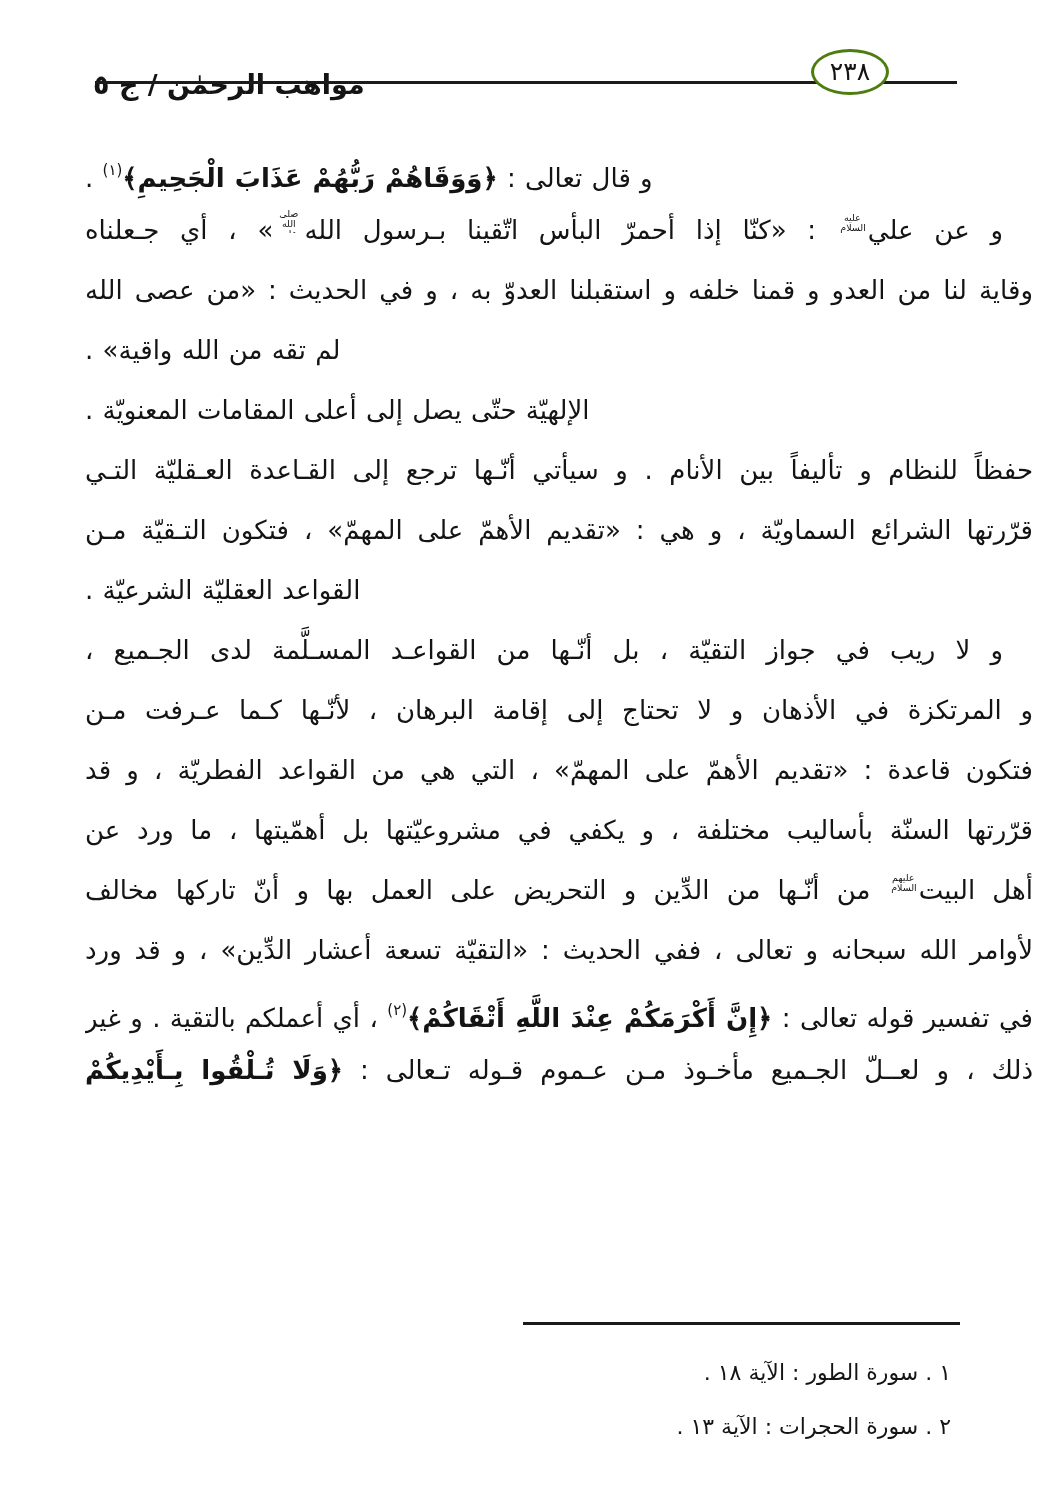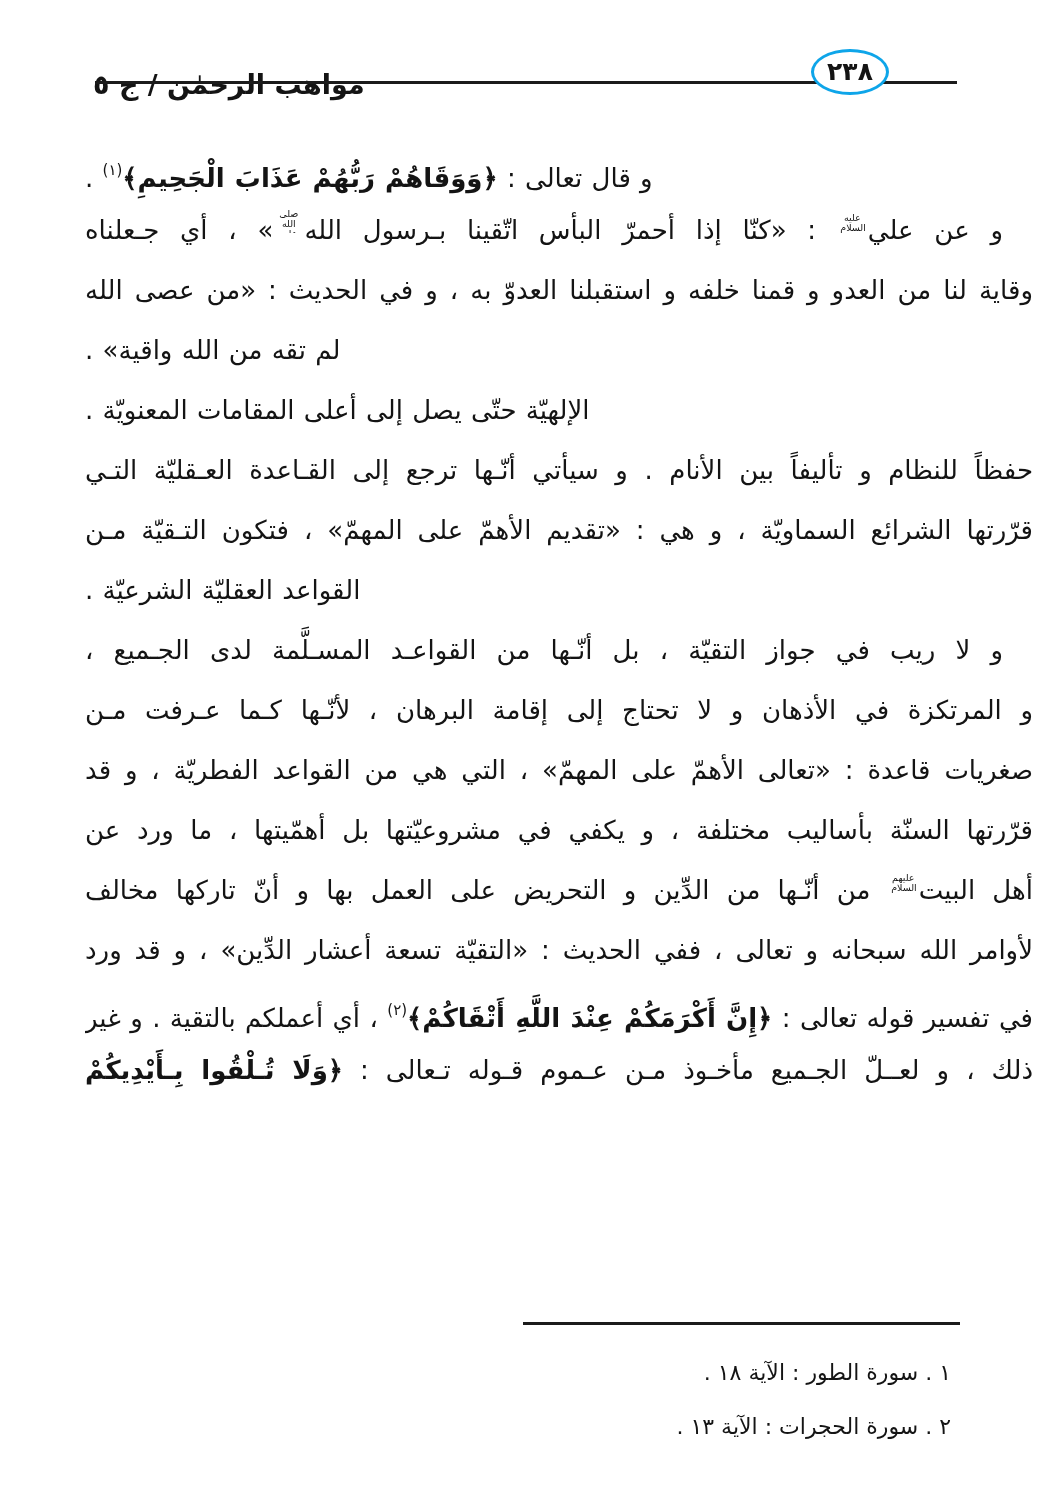--- a/index.html
+++ b/index.html
@@ -21,24 +21,24 @@
     direction:rtl;
     margin-top:27px;
   }
   .header-rule{
     position:absolute;left:95px;right:94px;top:81px;
     height:3px;background:#1b1b1b;
   }
   .pg-circle{
     position:absolute;left:811px;top:49px;
     width:72px;height:40px;
-    border:3px solid #0ea5e9;border-radius:50%;
+    border:3px solid #4d7c0f;border-radius:50%;
     background:#ffffff;
     text-align:center;line-height:40px;
-    font-size:25px;font-weight:bold;
+    font-size:25px;font-weight:normal;
     z-index:2;
   }
   
   .body-text{
     position:absolute;top:140px;right:18px;left:85px;
   }
   .line{
     font-size:26px;
     line-height:60px;
     height:60px;
@@ -98,21 +98,21 @@
       <div class="line start indent"><span class="seg-normal">و قال تعالى : </span><span class="seg-quran">﴿وَوَقَاهُمْ رَبُّهُمْ عَذَابَ الْجَحِيمِ﴾</span><span class="seg-marker">(١)</span><span class="seg-normal"> .</span></div>
       <div class="line indent"><span class="seg-normal">و عن علي</span><span class="seg-honorific">عليه السلام</span><span class="seg-normal"> : «كنّا إذا أحمرّ البأس اتّقينا بـرسول الله</span><span class="seg-honorific">صلى الله عليه وآله</span><span class="seg-normal">» ، أي جـعلناه</span></div>
       <div class="line"><span class="seg-normal">وقاية لنا من العدو و قمنا خلفه و استقبلنا العدوّ به ، و في الحديث : «من عصى الله</span></div>
       <div class="line start"><span class="seg-normal">لم تقه من الله واقية» .</span></div>
       <div class="line start"><span class="seg-normal">الإلهيّة حتّى يصل إلى أعلى المقامات المعنويّة .</span></div>
       <div class="line"><span class="seg-normal">حفظاً للنظام و تأليفاً بين الأنام . و سيأتي أنّـها ترجع إلى القـاعدة العـقليّة التـي</span></div>
       <div class="line"><span class="seg-normal">قرّرتها الشرائع السماويّة ، و هي : «تقديم الأهمّ على المهمّ» ، فتكون التـقيّة مـن</span></div>
       <div class="line start"><span class="seg-normal">القواعد العقليّة الشرعيّة .</span></div>
       <div class="line indent"><span class="seg-normal">و لا ريب في جواز التقيّة ، بل أنّـها من القواعـد المسـلَّمة لدى الجـميع ،</span></div>
       <div class="line"><span class="seg-normal">و المرتكزة في الأذهان و لا تحتاج إلى إقامة البرهان ، لأنّـها كـما عـرفت مـن</span></div>
-      <div class="line"><span class="seg-normal">صغريات قاعدة : «تعالى الأهمّ على المهمّ» ، التي هي من القواعد الفطريّة ، و قد</span></div>
+      <div class="line"><span class="seg-normal">فتكون قاعدة : «تقديم الأهمّ على المهمّ» ، التي هي من القواعد الفطريّة ، و قد</span></div>
       <div class="line"><span class="seg-normal">قرّرتها السنّة بأساليب مختلفة ، و يكفي في مشروعيّتها بل أهمّيتها ، ما ورد عن</span></div>
       <div class="line"><span class="seg-normal">أهل البيت</span><span class="seg-honorific">عليهم السلام</span><span class="seg-normal"> من أنّـها من الدِّين و التحريض على العمل بها و أنّ تاركها مخالف</span></div>
       <div class="line"><span class="seg-normal">لأوامر الله سبحانه و تعالى ، ففي الحديث : «التقيّة تسعة أعشار الدِّين» ، و قد ورد</span></div>
       <div class="line"><span class="seg-normal">في تفسير قوله تعالى : </span><span class="seg-quran">﴿إِنَّ أَكْرَمَكُمْ عِنْدَ اللَّهِ أَتْقَاكُمْ﴾</span><span class="seg-marker">(٢)</span><span class="seg-normal"> ، أي أعملكم بالتقية . و غير</span></div>
       <div class="line"><span class="seg-normal">ذلك ، و لعــلّ الجـميع مأخـوذ مـن عـموم قـوله تـعالى : </span><span class="seg-quran">﴿وَلَا تُـلْقُوا بِـأَيْدِيكُمْ</span></div>
     </main>
 
   <div class="fn-rule"></div>
 
   <div class="footnotes" id="footnote-list">

